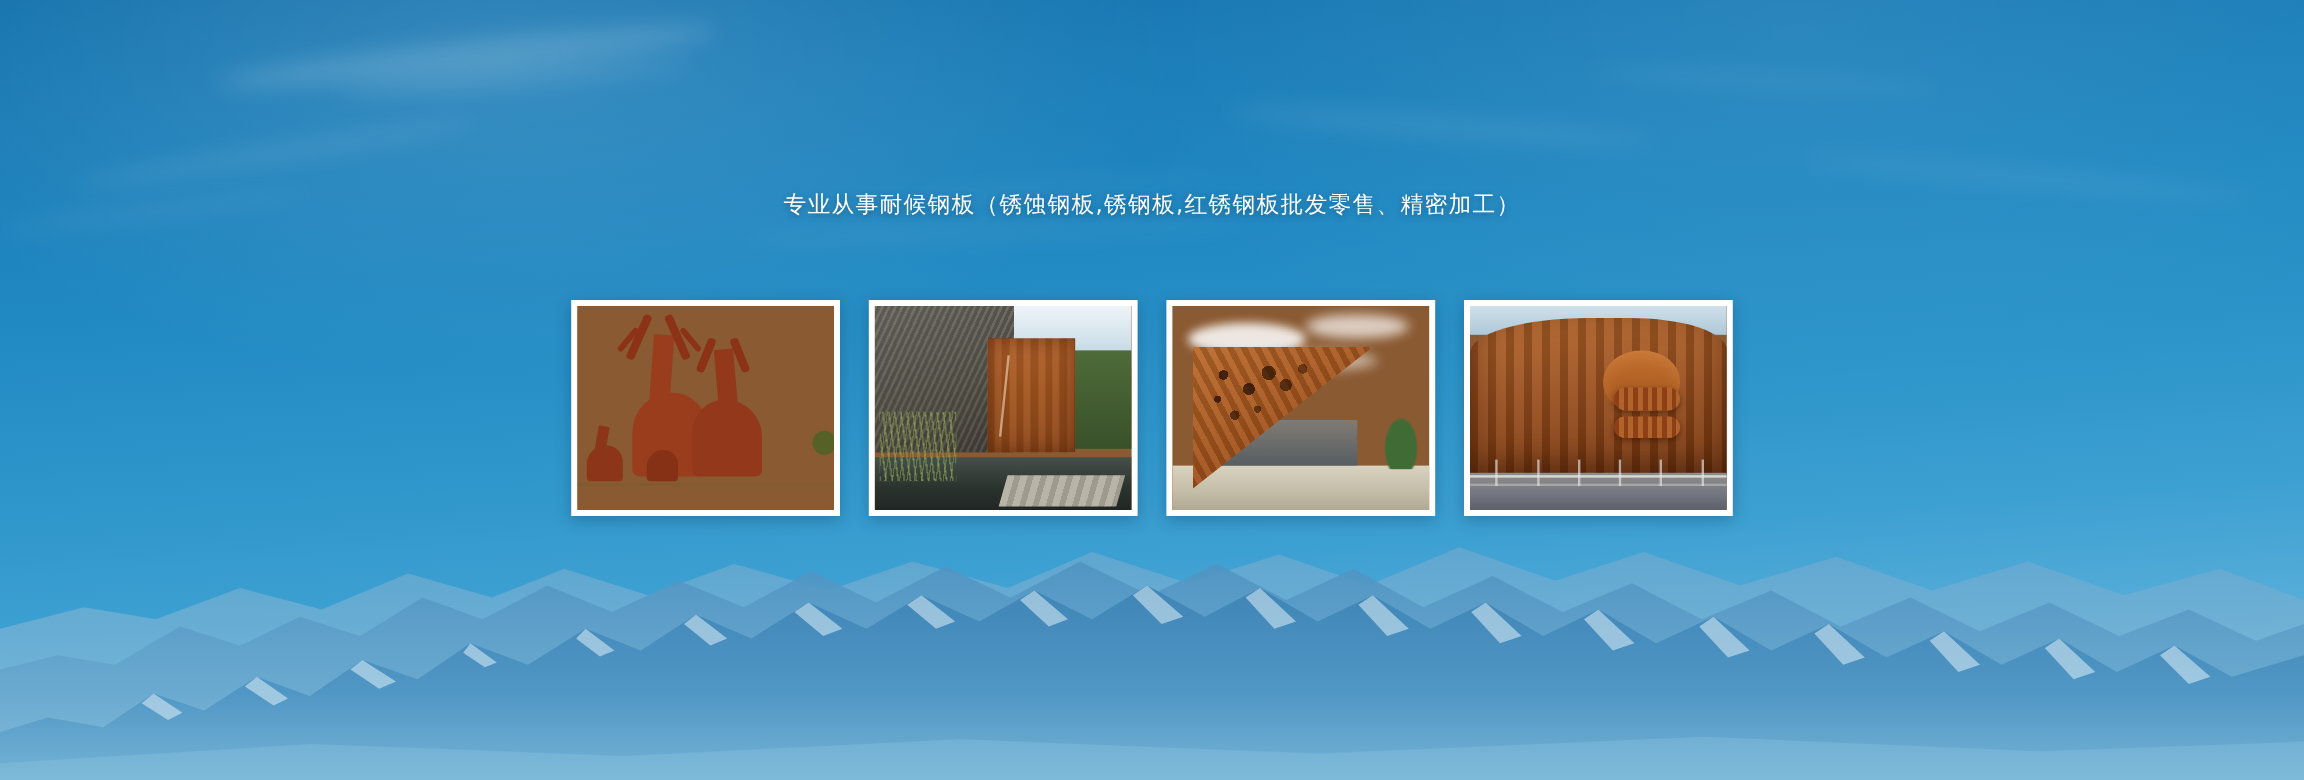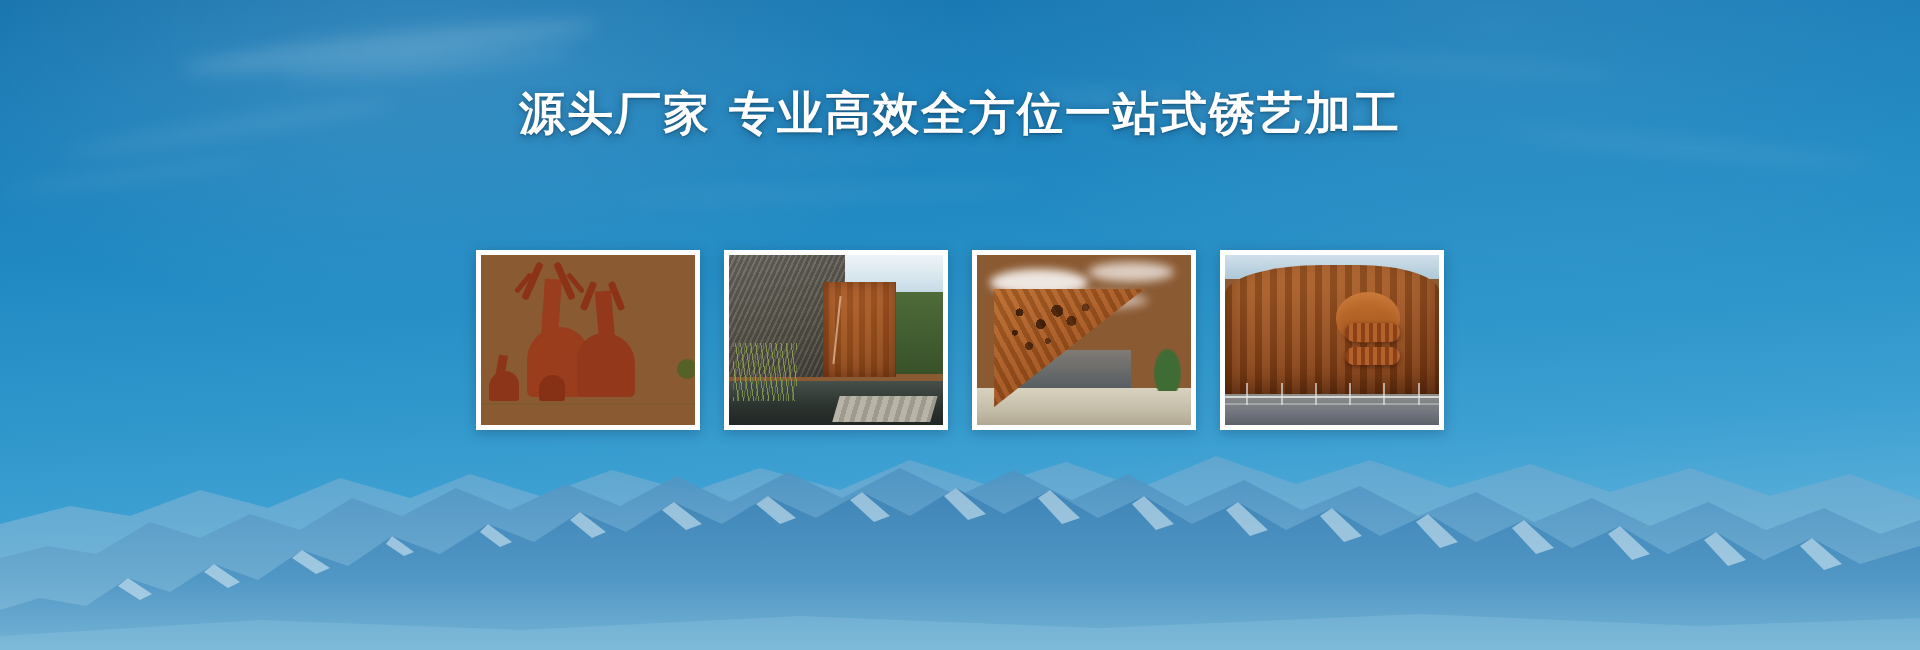--- a/index.html
+++ b/index.html
@@ -342,22 +342,22 @@
         <path d="M1812,228 L1842,254 L1824,260 L1800,236 Z"></path>
         <path d="M214,254 L240,272 L228,278 L204,262 Z"></path>
         <path d="M302,240 L330,258 L316,264 L292,248 Z"></path>
         <path d="M128,268 L152,284 L140,290 L118,276 Z"></path>
       </g>
 
       <path fill="#8fc6e0" opacity="0.35" d="M0,326 L260,310 L520,320 L800,306 L1100,318 L1420,304 L1700,316 L1920,308 L1920,340 L0,340 Z"></path>
     </svg>
   </div>
 
-  <div class="headline">源头厂家 专业高效全方位一站式锈艺加工</div>
-
+
+  <div class="subhead">专业从事耐候钢板（锈蚀钢板,锈钢板,红锈钢板批发零售、精密加工）</div>
 
   <div class="gallery">
 
     <div class="shot">
       <div class="pic p1">
         <div class="fence"></div>
         <div class="tree1"></div>
         <div class="deer d2-body"></div>
         <div class="deer d2-neck"></div>
         <div class="deer d2-ant1"></div>

